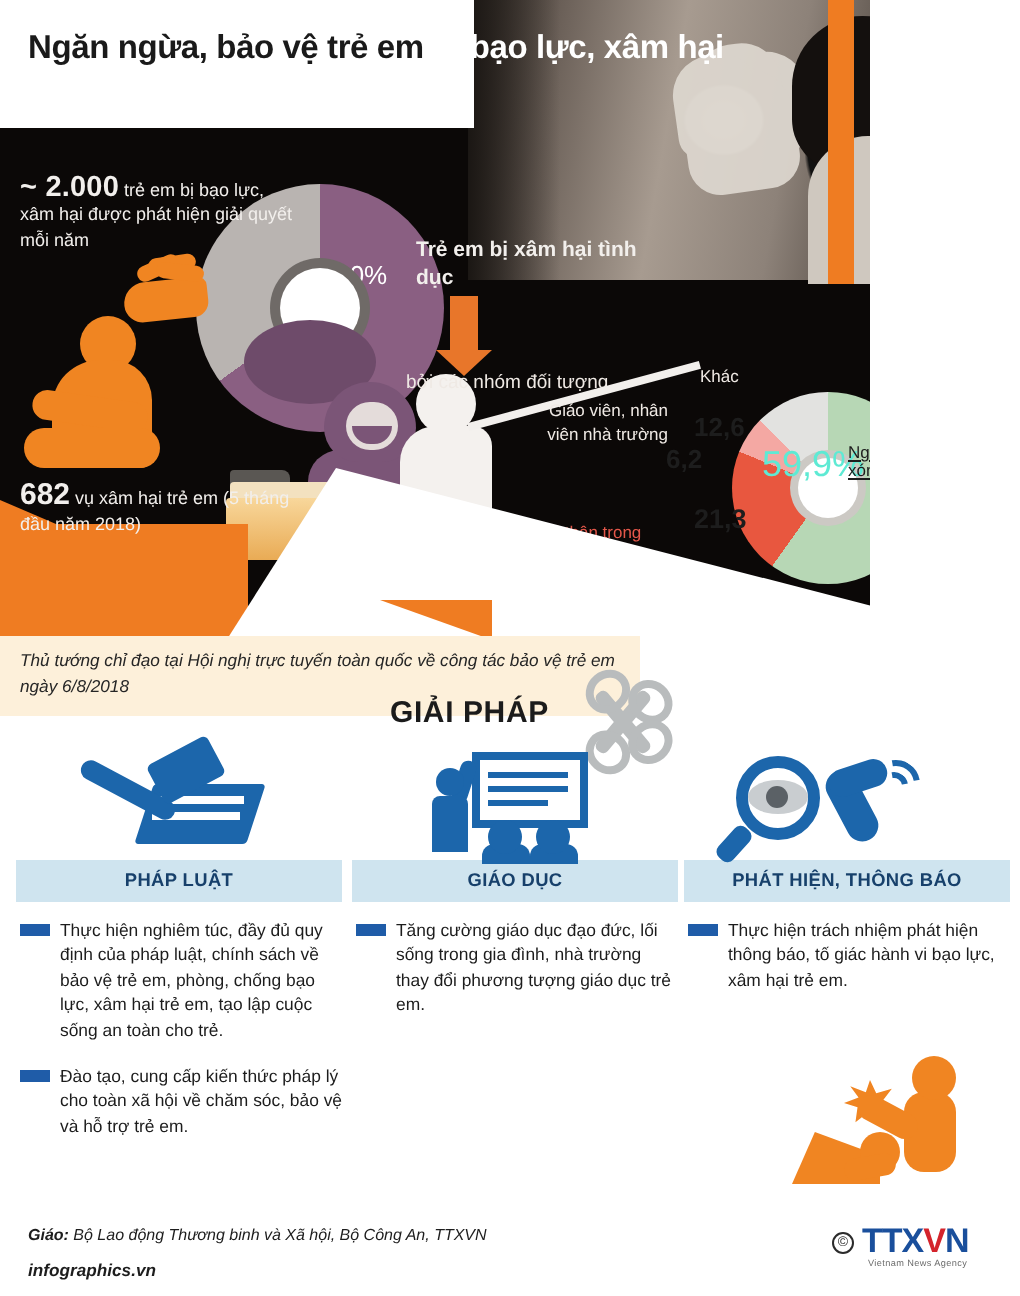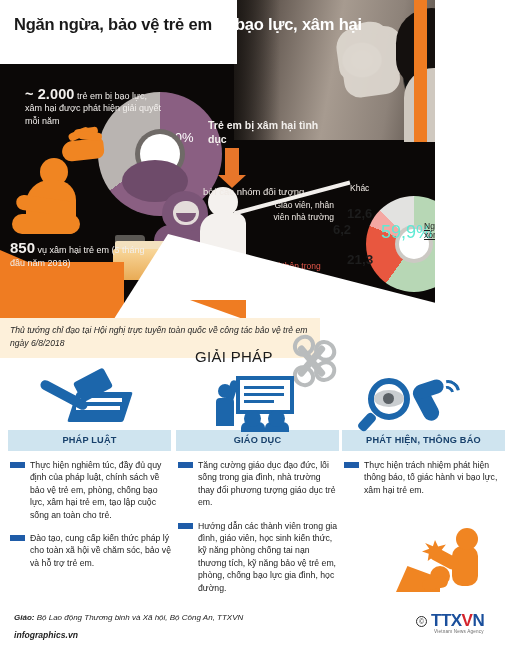--- a/index.html
+++ b/index.html
@@ -54,21 +54,21 @@
   .title {
     position: absolute; left: 14px; top: 14px; width: 470px;
     font-size: 16.5px; font-weight: bold; letter-spacing: -.2px;
     line-height: 20px; color: #1a1a1a; white-space: nowrap;
   }
   .title .hl { color: #ffffff; }
 
   
   .stat-2000 {
     position: absolute; left: 10px; top: 88px; width: 140px;
-    color: #f2efec; font-size: 9px; line-height: 12.4px; margin-left: 15px;
+    color: #f2efec; font-size: 9px; line-height: 12.4px;
   }
   .stat-2000 b { font-size: 14.5px; font-weight: bold; letter-spacing: .1px; }
   .stat-682 {
     position: absolute; left: 10px; top: 242px; width: 150px;
     color: #f2efec; font-size: 9px; line-height: 12.8px;
   }
   .stat-682 b { font-size: 15px; font-weight: bold; }
 
   
   .donut-left {
@@ -183,21 +183,21 @@
   }
   .dir-arrow {
     position: absolute; left: 190px; top: 300px; width: 0; height: 0;
     border-left: 56px solid transparent; border-right: 0 solid transparent;
     border-top: 20px solid #ef7c22;
   }
 
   
   .giaiphap {
     position: absolute; left: 195px; top: 348px;
-    font-size: 15px; font-weight: normal; color: #1b1b1b; letter-spacing: .3px;
+    font-size: 15px; font-weight: bold; color: #1b1b1b; letter-spacing: .3px;
   }
   .wrench { position: absolute; left: 290px; top: 340px; width: 42px; height: 42px; }
   .wrench span {
     position: absolute; left: 18px; top: 2px; width: 7px; height: 38px;
     background: #b9bcbd; border-radius: 3px;
   }
   .wrench span::before, .wrench span::after {
     content: ""; position: absolute; left: -4px; width: 15px; height: 13px;
     border: 4px solid #b9bcbd; border-radius: 50%; background: transparent;
   }
@@ -354,21 +354,21 @@
       <div class="tab"></div>
       <div class="back"></div>
       <div class="front"></div>
     </div>
 
     <div class="tri-orange"></div>
     <div class="tri-orange2"></div>
     <div class="wedge-white"></div>
 
     <div class="stat-682">
-      <b>850</b><span> vụ xâm hại trẻ em (5 tháng đầu năm 2018)</span>
+      <b>682</b><span> vụ xâm hại trẻ em (5 tháng đầu năm 2018)</span>
     </div>
   </div>
 
   <div class="dir-arrow"></div>
   <div class="directive">
     <p>Thủ tướng chỉ đạo tại Hội nghị trực tuyến toàn quốc về công tác bảo vệ trẻ em ngày 6/8/2018</p>
   </div>
 
   <div class="giaiphap">GIẢI PHÁP</div>
   <div class="wrench">
@@ -405,21 +405,20 @@
         <div class="t-body"></div>
         <div class="sb1"></div>
         <div class="sb2"></div>
         <div class="s1"></div>
         <div class="s2"></div>
       </div>
     </div>
     <div class="head-bar">GIÁO DỤC</div>
     <div class="body">
       <div class="bullet">Tăng cường giáo dục đạo đức, lối sống trong gia đình, nhà trường thay đổi phương tượng giáo dục trẻ em.</div>
-      <div class="bullet">Hướng dẫn các thành viên trong gia đình, giáo viên, học sinh kiến thức, kỹ năng phòng chống tai nạn thương tích, kỹ năng bảo vệ trẻ em, phòng, chống bạo lực gia đình, học đường.</div>
     </div>
   </div>
 
   <div class="col c3">
     <div class="icon-box">
       <div class="ic-detect">
         <div class="grip"></div>
         <div class="glass"></div>
         <div class="eye"></div>
         <div class="pupil"></div>

